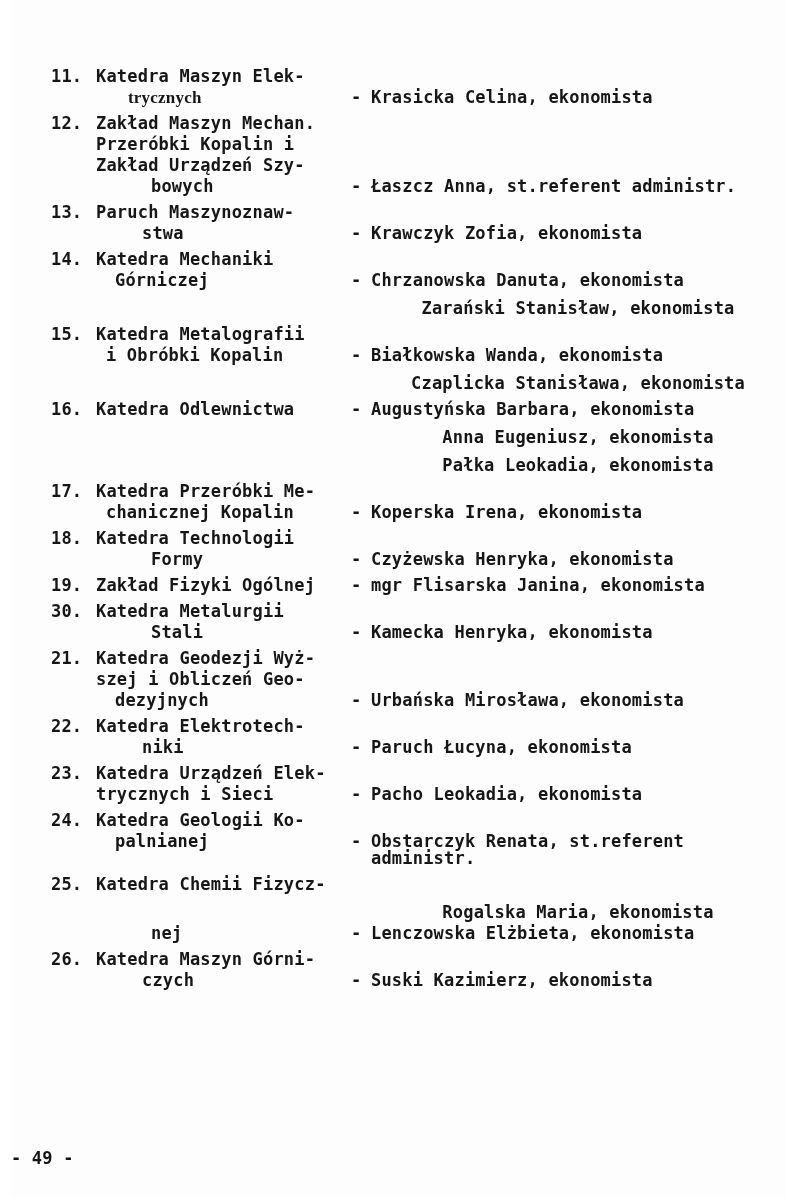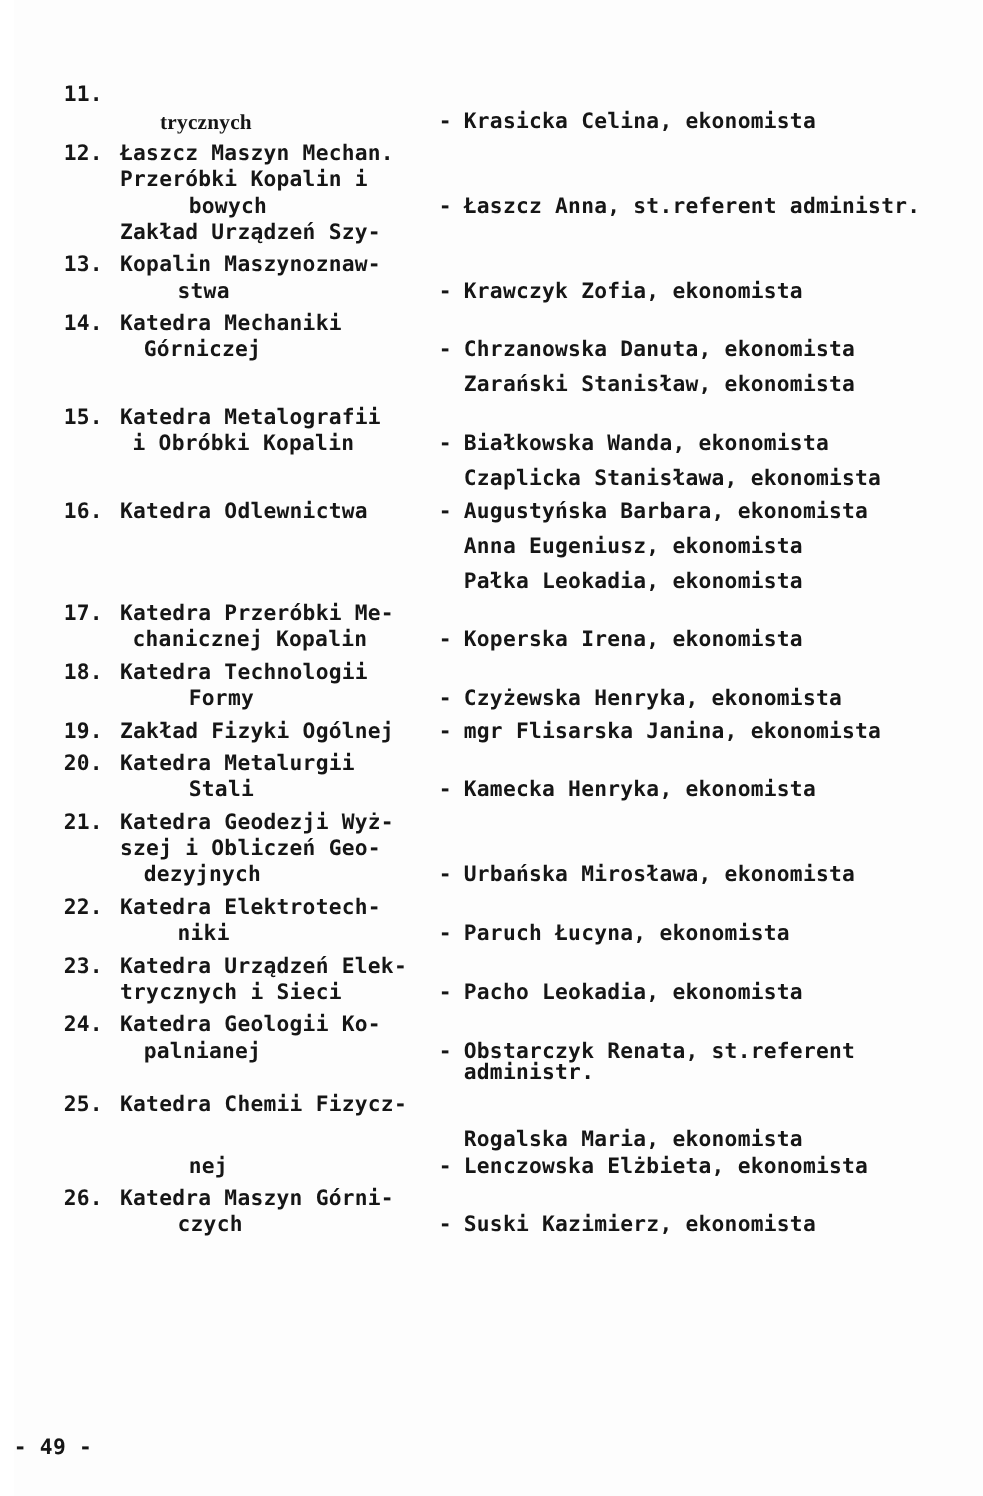--- a/index.html
+++ b/index.html
@@ -23,63 +23,63 @@
   .l{width:300px;flex:none;position:relative;padding-left:45px;box-sizing:border-box;white-space:nowrap;}
   .num{position:absolute;left:0;top:0;}
   .l.ind-a{padding-left:55px;}
   .l.ind-b{padding-left:64px;}
   .l.ind-c{padding-left:77px;font-family:Liberation Serif, serif;}
   .l.ind-d{padding-left:91px;}
   .l.ind-e{padding-left:100px;}
   .r{flex:1;white-space:nowrap;}
   .r .dash{display:inline-block;width:20px;}
   .r.cont{padding-left:20px;}
-  .line.gap{margin-top:7px;}
+  .line.gap{margin-top:7px;text-align:center;}
   .line.wrap{margin-top:-4px;justify-content:center;}
   .footer{position:absolute;top:1148px;left:0;width:750px;text-align:left;}
 </style>
 </head>
 <body>
 
 <div class="page">
   <div>
 
     <div class="item">
       <div class="line">
-          <div class="l"><span class="num">11.</span></div>
+          <div class="l"><span class="num">11.</span><span>Katedra Maszyn Elek-</span></div>
           <div class="r"></div>
         </div>
       <div class="line">
           <div class="l ind-c">trycznych</div>
           <div class="r"><span class="dash">-</span><span>Krasicka Celina, ekonomista</span></div>
         </div>
     </div>
 
     <div class="item">
       <div class="line">
-          <div class="l"><span class="num">12.</span><span>Łaszcz Maszyn Mechan.</span></div>
+          <div class="l"><span class="num">12.</span><span>Zakład Maszyn Mechan.</span></div>
           <div class="r"></div>
         </div>
       <div class="line">
           <div class="l">Przeróbki Kopalin i</div>
+          <div class="r"></div>
+        </div>
+      <div class="line">
+          <div class="l">Zakład Urządzeń Szy-</div>
           <div class="r"></div>
         </div>
       <div class="line">
           <div class="l ind-e">bowych</div>
           <div class="r"><span class="dash">-</span><span>Łaszcz Anna, st.referent administr.</span></div>
         </div>
-      <div class="line">
-          <div class="l">Zakład Urządzeń Szy-</div>
-          <div class="r"></div>
-        </div>
-    </div>
-
-    <div class="item">
-      <div class="line">
-          <div class="l"><span class="num">13.</span><span>Kopalin Maszynoznaw-</span></div>
+    </div>
+
+    <div class="item">
+      <div class="line">
+          <div class="l"><span class="num">13.</span><span>Paruch Maszynoznaw-</span></div>
           <div class="r"></div>
         </div>
       <div class="line">
           <div class="l ind-d">stwa</div>
           <div class="r"><span class="dash">-</span><span>Krawczyk Zofia, ekonomista</span></div>
         </div>
     </div>
 
     <div class="item">
       <div class="line">
@@ -150,21 +150,21 @@
 
     <div class="item">
       <div class="line">
           <div class="l"><span class="num">19.</span><span>Zakład Fizyki Ogólnej</span></div>
           <div class="r"><span class="dash">-</span><span>mgr Flisarska Janina, ekonomista</span></div>
         </div>
     </div>
 
     <div class="item">
       <div class="line">
-          <div class="l"><span class="num">20.</span><span>Katedra Metalurgii</span></div>
+          <div class="l"><span class="num">30.</span><span>Katedra Metalurgii</span></div>
           <div class="r"></div>
         </div>
       <div class="line">
           <div class="l ind-e">Stali</div>
           <div class="r"><span class="dash">-</span><span>Kamecka Henryka, ekonomista</span></div>
         </div>
     </div>
 
     <div class="item">
       <div class="line">

